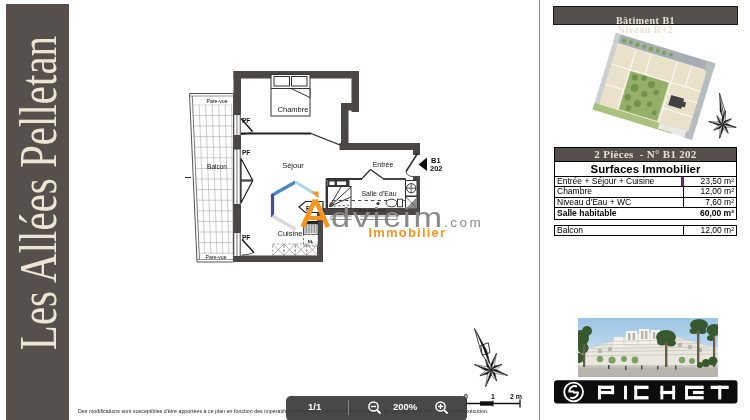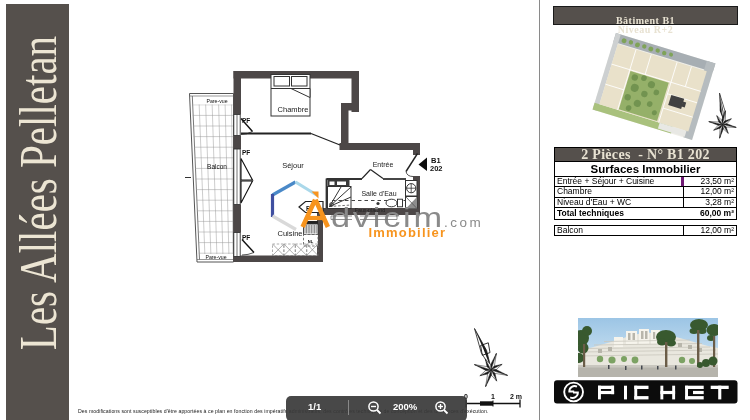--- a/index.html
+++ b/index.html
@@ -286,41 +286,41 @@
 <line x1="466" y1="399.5" x2="466" y2="407.5" stroke="#111" stroke-width="1.3"></line>
 <line x1="520" y1="399.5" x2="520" y2="407.5" stroke="#111" stroke-width="1.3"></line>
 <line x1="493" y1="400.5" x2="493" y2="406.5" stroke="#111" stroke-width="1"></line>
 </g>
 </svg>
 
 <div class="abs" style="left:553px;top:6px;width:185px;height:19px;background:#55504c;border:1px solid #1a1a1a;box-sizing:border-box;font-family:'Liberation Serif',serif;font-size:10px;font-weight:bold;color:#e8e2d2;text-align:center;line-height:8.9px;padding-top:10px;letter-spacing:0.5px">Bâtiment B1<br>Niveau R+2</div>
 
 <div class="abs" style="left:554px;top:147px;width:183px;font-size:8.5px;color:#000">
 
-  <div style="background:#55504c;border:1px solid #000;color:#e8e2d2;font-family:'Liberation Serif',serif;font-size:14px;font-weight:bold;text-align:center;height:12.5px;line-height:13px;letter-spacing:0.3px">2 Pièces&nbsp; - N° B1 202</div>
+  <div style="background:#55504c;border:1px solid #000;color:#e8e2d2;font-family:'Liberation Serif',serif;font-size:11px;font-weight:bold;text-align:center;height:12.5px;line-height:13px;letter-spacing:0.3px">2 Pièces&nbsp; - N° B1 202</div>
 
   <div style="border:1px solid #000;border-top:none;font-weight:bold;font-size:11.5px;text-align:center;height:14px;line-height:14px">Surfaces Immobilier</div>
 
   <div style="border:1px solid #000;border-top:none;height:9.5px;line-height:9.5px;display:flex">
       <span style="flex:1;padding-left:2px">Entrée + Séjour + Cuisine</span>
       <span style="width:50px;border-left:3px solid #701a75;text-align:right;padding-right:2px">23,50 m²</span>
     </div>
 
   <div style="border:1px solid #000;border-top:none;height:9.5px;line-height:9.5px;display:flex">
       <span style="flex:1;padding-left:2px">Chambre</span>
       <span style="width:50px;border-left:1px solid #000;text-align:right;padding-right:2px">12,00 m²</span>
     </div>
 
   <div style="border:1px solid #000;border-top:none;height:9.5px;line-height:9.5px;display:flex">
       <span style="flex:1;padding-left:2px">Niveau d'Eau + WC</span>
-      <span style="width:50px;border-left:1px solid #000;text-align:right;padding-right:2px">3,28 m²</span>
+      <span style="width:50px;border-left:1px solid #000;text-align:right;padding-right:2px">7,60 m²</span>
     </div>
 
   <div style="border:1px solid #000;border-top:none;height:10.5px;line-height:10.5px;display:flex;font-weight:bold">
-      <span style="flex:1;padding-left:2px">Total techniques</span>
+      <span style="flex:1;padding-left:2px">Salle habitable</span>
       <span style="width:52px;text-align:right;padding-right:2px">60,00 m²</span>
     </div>
 
   <div style="border:1px solid #000;margin-top:5px;height:9.5px;line-height:9.5px;display:flex">
       <span style="flex:1;padding-left:2px">Balcon</span>
       <span style="width:50px;border-left:1px solid #000;text-align:right;padding-right:2px">12,00 m²</span>
     </div>
 </div>
 
 <svg class="abs" style="left:540px;top:28px" width="210" height="120" viewBox="540 28 210 120">

